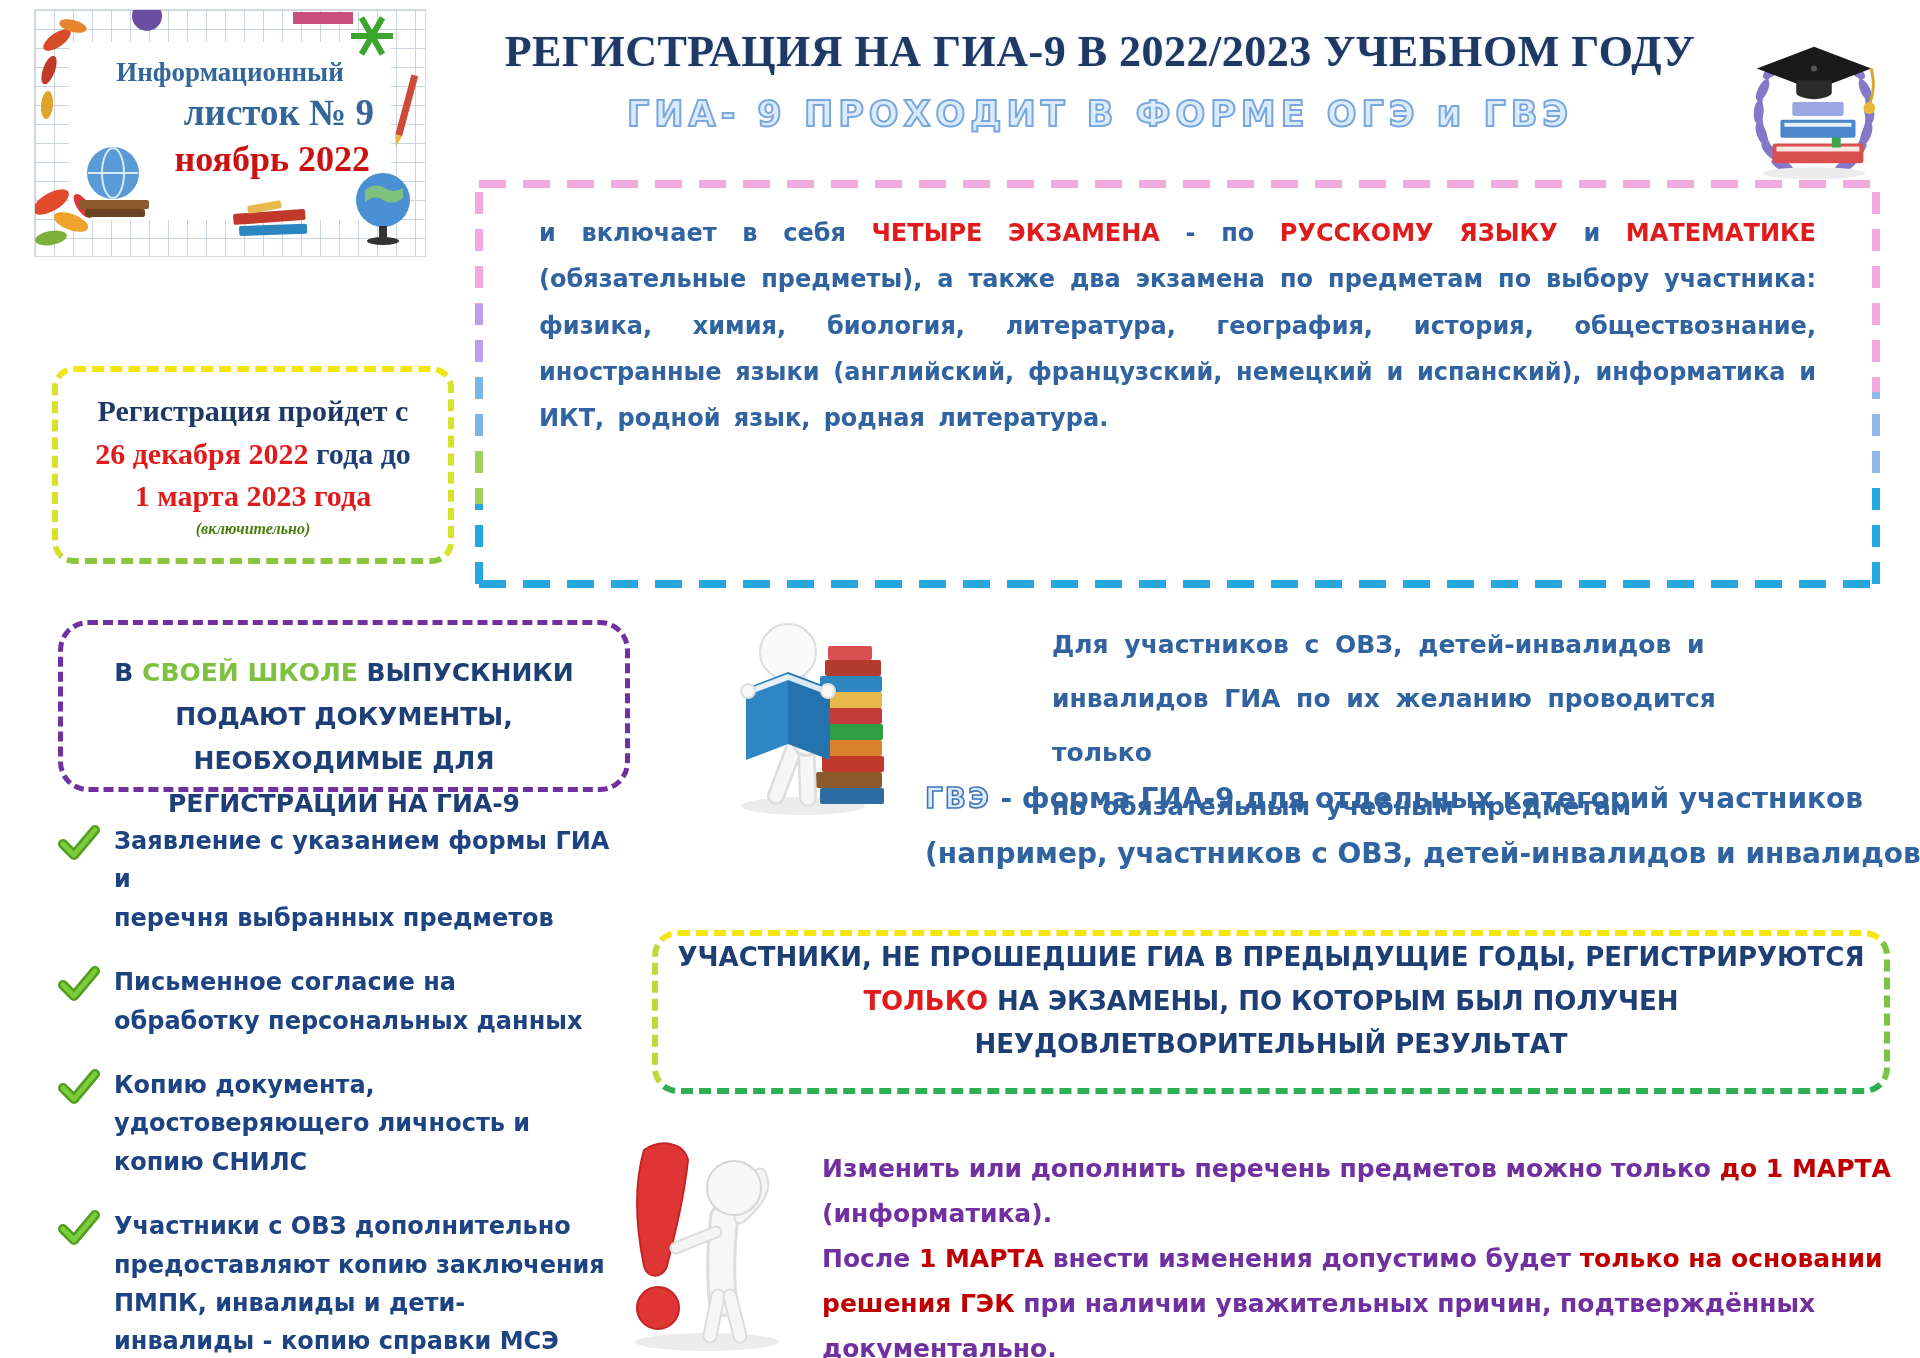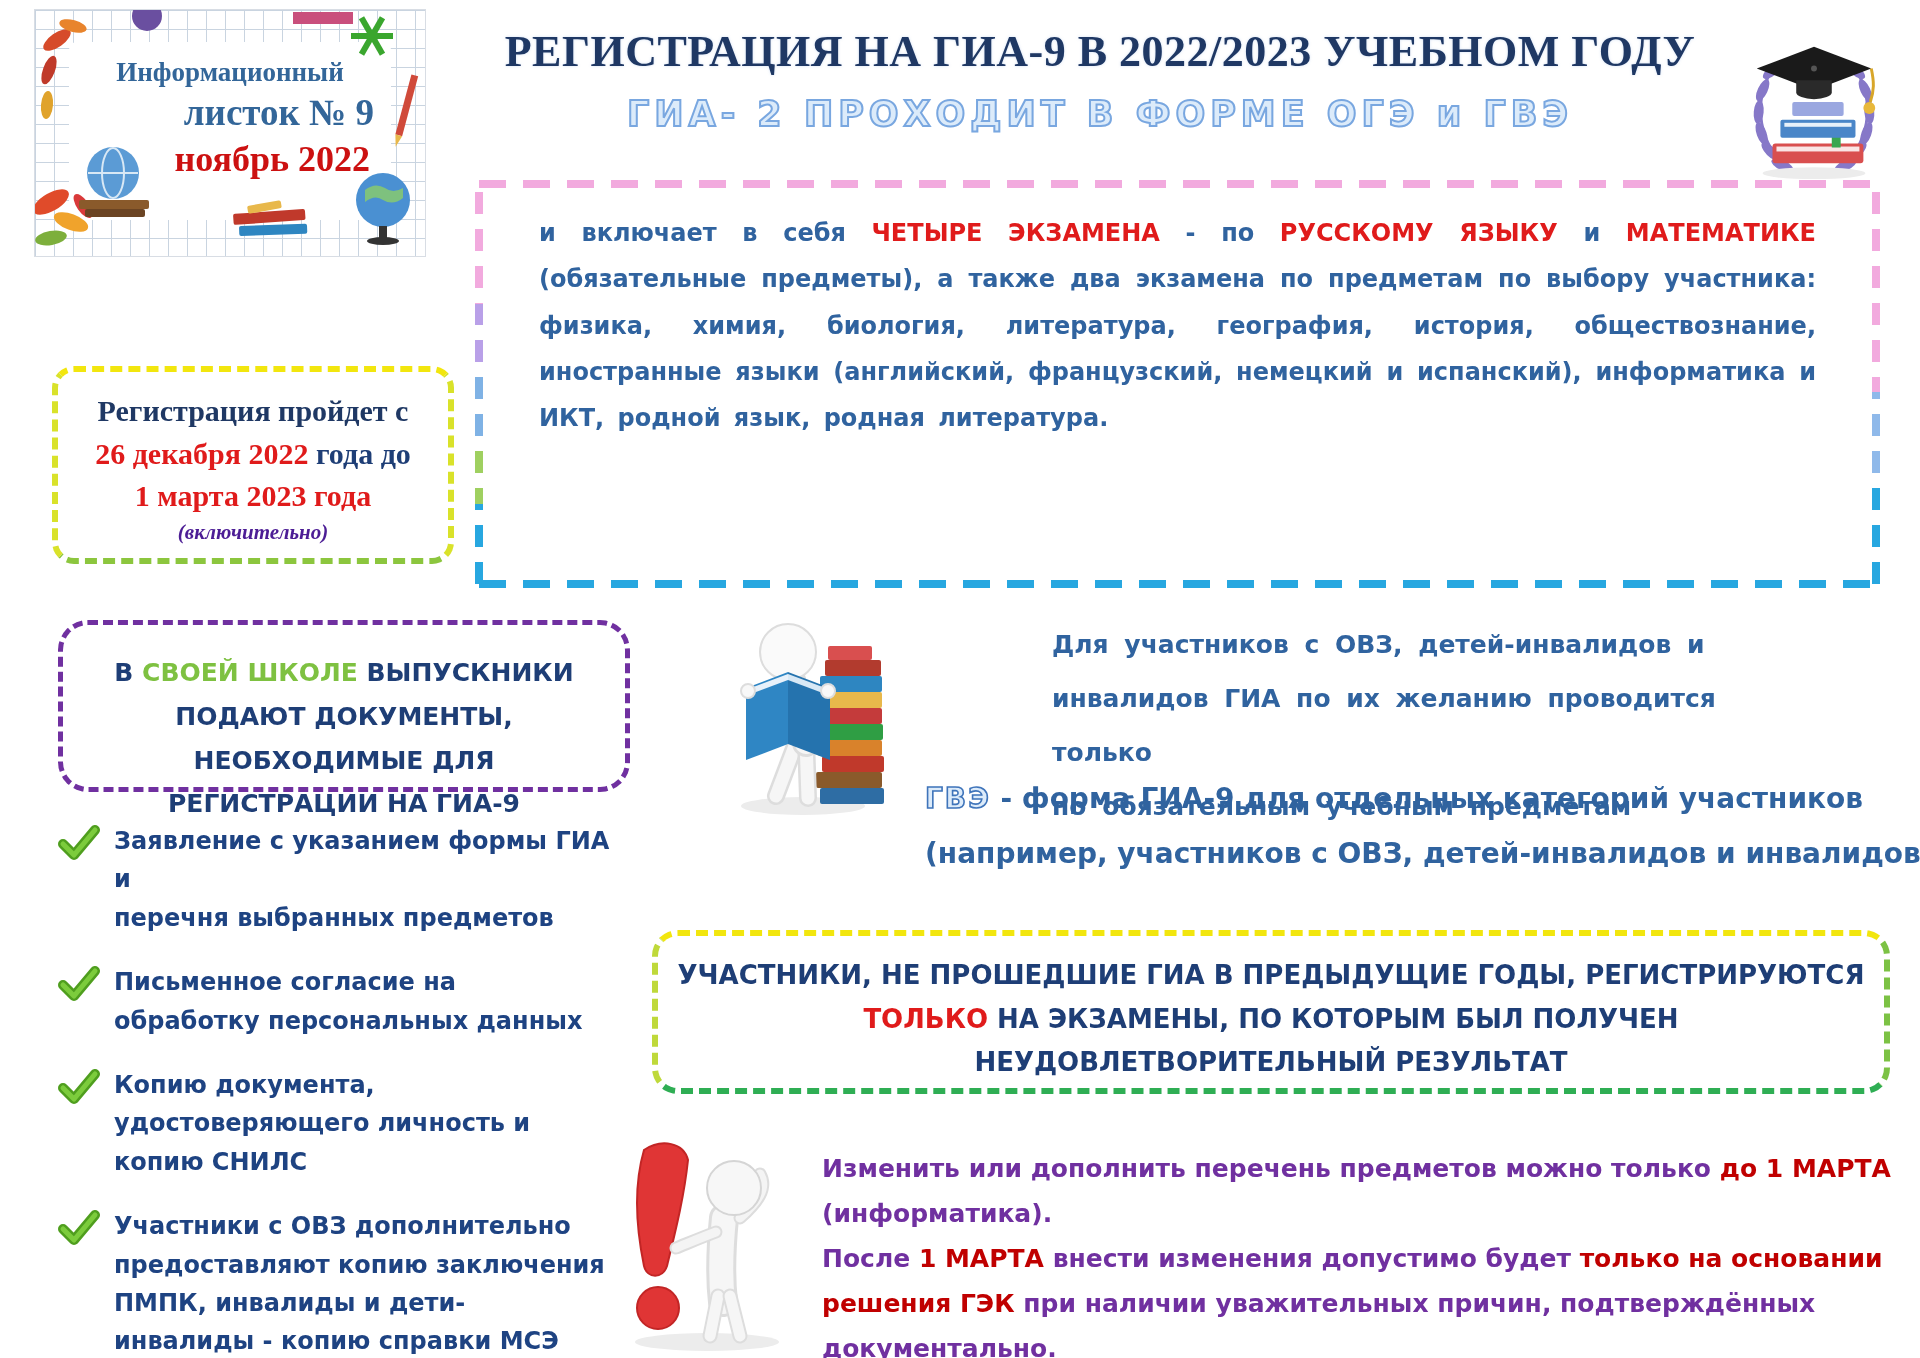--- a/index.html
+++ b/index.html
@@ -62,21 +62,21 @@
     text-align:justify;color:#30639f;word-spacing:5px;}
   .attention{margin-top:10px;text-align:center;font-size:24px;font-weight:700;line-height:1.9;}
 
   
   .dates-box{position:absolute;left:52px;top:366px;width:402px;height:198px;box-sizing:border-box;
     border-top:6px dashed #f2e60e;border-bottom:6px dashed #8cc63e;
     border-left:6px dashed #d9e22a;border-right:6px dashed #d9e22a;border-radius:22px;
     font-family:"Liberation Serif",serif;font-weight:bold;text-align:center;}
   .dates-box .dl{font-size:30px;line-height:1.42;}
   .dates-box .dl1{margin-top:18px;color:#1f3864;}
-  .dates-box .dl4{font-size:21px;font-style:italic;color:#4c1d95;line-height:1.4;}
+  .dates-box .dl4{font-size:16px;font-style:italic;color:#4d7c0f;line-height:1.4;}
 
   
   .school-box{position:absolute;left:58px;top:620px;width:572px;height:172px;box-sizing:border-box;
     border:5px dashed #7030a0;border-radius:30px;}
   .school-box .txt{padding:26px 28px 0;text-align:center;font-size:25px;font-weight:700;line-height:1.75;}
 
   
   .checklist{position:absolute;left:58px;top:822px;width:560px;display:flex;flex-direction:column;gap:26px;}
   .check-item{display:flex;gap:14px;align-items:flex-start;}
   .check-item .label{font-size:24px;font-weight:700;color:#1e4382;line-height:1.6;}
@@ -88,21 +88,21 @@
     color:#30639f;line-height:2.16;word-spacing:7px;}
   .gve-def{position:absolute;left:925px;top:782px;width:960px;font-size:28px;font-weight:700;color:#30639f;}
   .gve-def .l1{margin-bottom:22px;}
 
   
   .retake-box{position:absolute;left:652px;top:930px;width:1238px;height:164px;box-sizing:border-box;
     border-top:6px dashed #f2e60e;border-bottom:6px dashed #2fae54;
     border-left:6px dashed #bfd93a;border-right:6px dashed #7cc244;border-radius:26px;
     text-align:center;font-size:26px;font-weight:700;color:#1e3e76;}
   .retake-box .rl{line-height:1.68;}
-  .retake-box .rl:first-child{margin-top:18px;}
+  .retake-box .rl:first-child{}
 
   
   .change-note{position:absolute;left:822px;top:1146px;width:1080px;font-size:25px;font-weight:700;line-height:1.8;}
   .excl-fig{position:absolute;left:612px;top:1136px;}
 </style>
 </head>
 <body>
 
 <div class="page">
 
@@ -160,21 +160,21 @@
       </g>
     </svg>
     <div class="masthead-text">
       <div class="mh1">Информационный</div>
       <div class="mh2">листок № 9</div>
       <div class="mh3">ноябрь 2022</div>
     </div>
   </div>
 
   <div class="page-title">РЕГИСТРАЦИЯ НА ГИА-9 В 2022/2023 УЧЕБНОМ ГОДУ</div>
-  <div class="page-subtitle">ГИА- 2 ПРОХОДИТ В ФОРМЕ ОГЭ и ГВЭ</div>
+  <div class="page-subtitle">ГИА- 9 ПРОХОДИТ В ФОРМЕ ОГЭ и ГВЭ</div>
 
   <svg class="wreath" width="158" height="162" viewBox="0 0 160 162">
     <g fill="#8678c8">
       <path d="M42,36 C22,60 18,100 45,134" fill="none" stroke="#8678c8" stroke-width="3"></path>
       <ellipse cx="38" cy="42" rx="12" ry="5" transform="rotate(-40 38 42)"></ellipse>
       <ellipse cx="28" cy="62" rx="12" ry="5" transform="rotate(-65 28 62)"></ellipse>
       <ellipse cx="24" cy="84" rx="12" ry="5" transform="rotate(-85 24 84)"></ellipse>
       <ellipse cx="27" cy="106" rx="12" ry="5" transform="rotate(70 27 106)"></ellipse>
       <ellipse cx="36" cy="124" rx="12" ry="5" transform="rotate(45 36 124)"></ellipse>
       <ellipse cx="48" cy="138" rx="12" ry="5" transform="rotate(25 48 138)"></ellipse>

